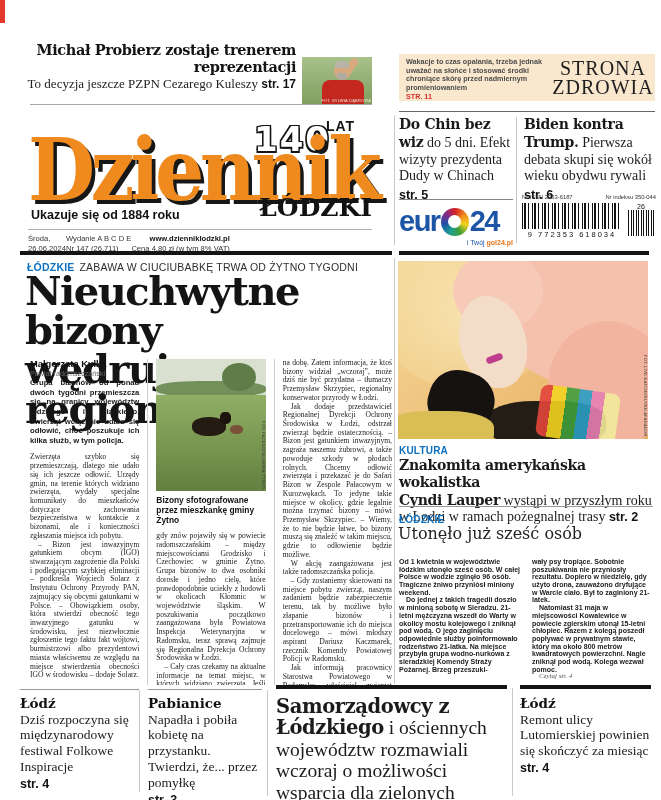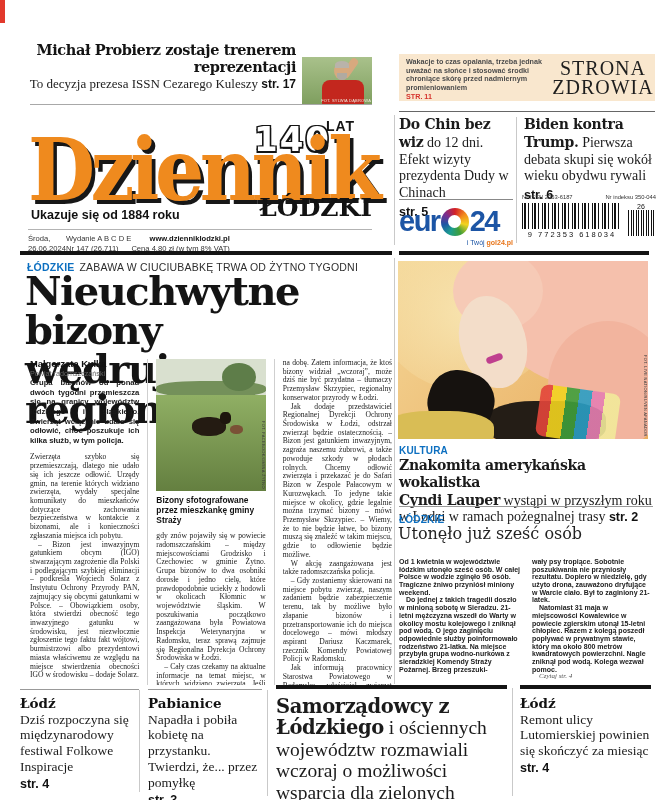--- a/index.html
+++ b/index.html
@@ -196,21 +196,21 @@
 </head>
 <body>
 
 <div class="page">
 
   <div class="abs spine-mark"></div>
 
   <div class="abs top-teaser">
     <div class="tt-head">Michał Probierz zostaje trenerem reprezentacji</div>
     <div class="tt-sub">
-      <span>To decyzja prezesa ISSN Cezarego Kuleszy</span>
+      <span>To decyzja jeszcze PZPN Cezarego Kuleszy</span>
       <span class="tt-ref">str. 17</span>
     </div>
   </div>
   <div class="abs top-photo">
     <div class="pp-arm"></div>
     <div class="pp-head"></div>
     <div class="pp-hair"></div>
     <div class="pp-beard"></div>
     <div class="pp-shirt"></div>
     <div class="photo-credit-h">FOT. SYLWIA DĄBROWA</div>
@@ -252,21 +252,21 @@
   </div>
 
   <div class="abs bar bar-left"></div>
   <div class="abs bar bar-right"></div>
   <div class="abs vrule vd-top"></div>
   <div class="abs vrule vd-briefs"></div>
   <div class="abs vrule vd-main"></div>
 
   <div class="abs brief brief-chin">
     <b>Do Chin bez wiz</b>
-    <span>do 12 dni. Efekt wizyty prezydenta Dudy w Chinach</span>
+    <span>do 5 dni. Efekt wizyty prezydenta Dudy w Chinach</span>
     <div class="brief-ref">str. 5</div>
   </div>
   <div class="abs brief brief-biden">
     <b>Biden kontra Trump.</b>
     <span>Pierwsza debata skupi się wokół wieku obydwu rywali</span>
     <div class="brief-ref">str. 6</div>
   </div>
   <div class="abs briefs-rule"></div>
 
   <div class="abs euro-logo">
@@ -323,21 +323,21 @@
         <div class="bp-treeline"></div>
         <div class="bp-tree"></div>
         <div class="bp-grass"></div>
         <div class="bp-bison"></div>
         <div class="bp-bison-head"></div>
         <div class="bp-calf"></div>
         <div class="photo-credit-v">FOT. FACEBOOK/GMINA ŻYTNO</div>
       </div>
       <div class="bison-caption">
         <div>Bizony sfotografowane</div>
-        <div>przez mieszkankę gminy Straży</div>
+        <div>przez mieszkankę gminy Żytno</div>
       </div>
       <p>gdy znów pojawiły się w powiecie radomszczańskim – między miejscowościami Grodzisko i Czechowiec w gminie Żytno. Grupa bizonów to dwa osobniki dorosłe i jedno cielę, które prawdopodobnie uciekły z hodowli w okolicach Kłomnic w województwie śląskim. W poszukiwania początkowo zaangażowana była Powiatowa Inspekcja Weterynaryjna w Radomsku, teraz sprawą zajmuje się Regionalna Dyrekcja Ochrony Środowiska w Łodzi.</p>
       <p>– Cały czas czekamy na aktualne informacje na temat miejsc, w których widziano zwierzęta. Jeśli ktoś widzi bizony, powinien to zgłosić od razu, bo zwierzęta te potrafią przemieszczać się na odległości nawet do 2 kilometrów</p>
     </div>
     <div class="a-col a-body">
       <p>na dobę. Zatem informacja, że ktoś bizony widział „wczoraj”, może dziś nie być przydatna – tłumaczy Przemysław Skrzypiec, regionalny konserwator przyrody w Łodzi.</p>
       <p>Jak dodaje przedstawiciel Regionalnej Dyrekcji Ochrony Środowiska w Łodzi, odstrzał zwierząt będzie ostatecznością. – Bizon jest gatunkiem inwazyjnym, zagraża naszemu żubrowi, a także powoduje szkody w płodach rolnych. Chcemy odłowić zwierzęta i przekazać je do Safari Bizon w Zespole Pałacowym w Kurozwękach. To jedyne takie miejsce w okolicy, gdzie legalnie można trzymać bizony – mówi Przemysław Skrzypiec. – Wiemy, że to nie będzie łatwe, bo bizony muszą się znaleźć w takim miejscu, gdzie to odłowienie będzie możliwe.</p>
       <p>W akcję zaangażowana jest także radomszczańska policja.</p>
       <p>– Gdy zostaniemy skierowani na miejsce pobytu zwierząt, naszym zadaniem będzie zabezpieczenie terenu, tak by możliwe było złapanie bizonów i przetransportowanie ich do miejsca docelowego – mówi młodszy aspirant Dariusz Kaczmarek, rzecznik Komendy Powiatowej Policji w Radomsku.</p>
       <p>Jak informują pracownicy Starostwa Powiatowego w Radomsku, właściciel zwierząt podjął działania w celu ich odłowienia. Osoby, które napotkają grupę bizonów, proszone są o kontakt z Regionalną Dyrekcją Ochrony Środowiska w Łodzi.</p>

